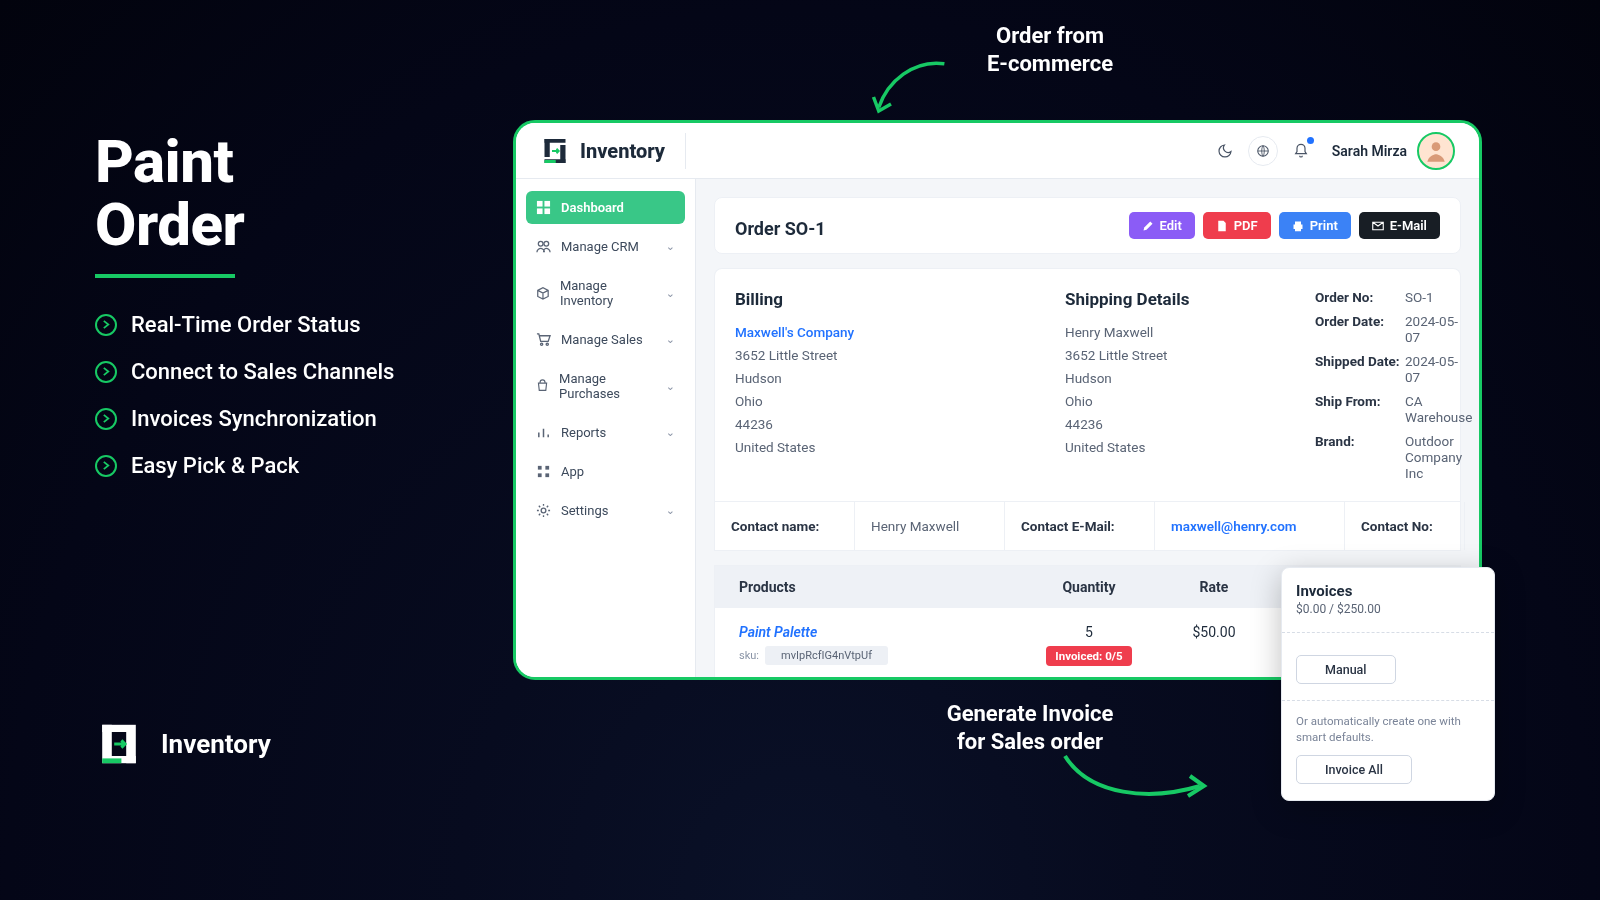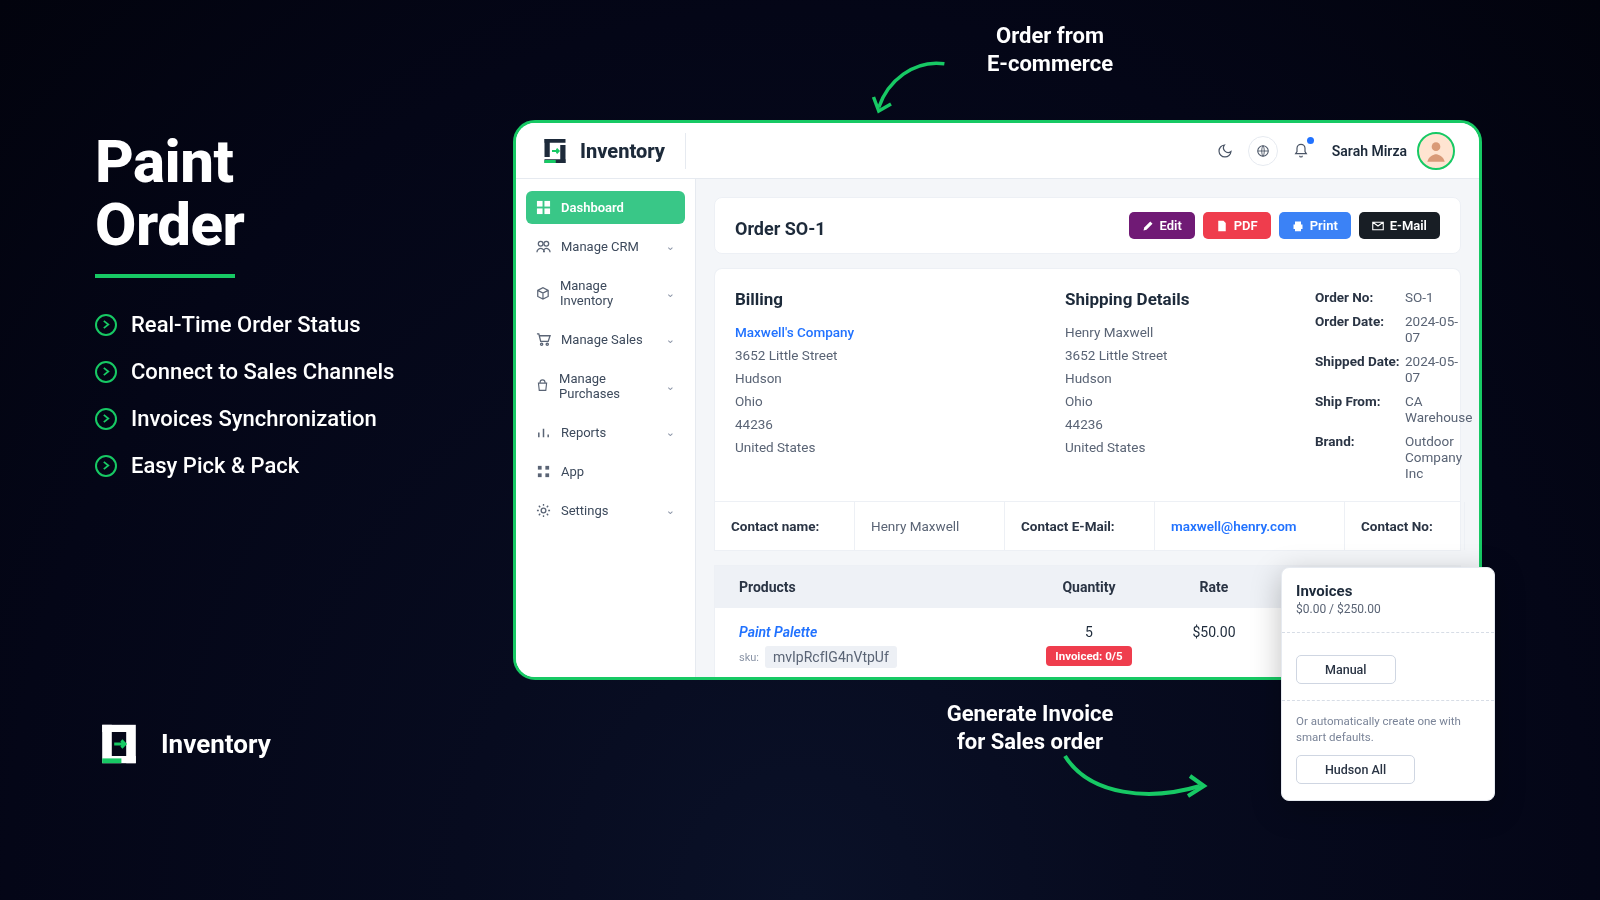--- a/index.html
+++ b/index.html
@@ -96,21 +96,21 @@
   .card { background:#fff; border-radius:8px; border:1px solid #edf0f5; }
 
   .order-head { display:flex; align-items:flex-end; padding:14px 20px; }
   .order-head h2 { font-size:18px; font-weight:700; }
   .btns { margin-left:auto; display:flex; gap:8px; }
   .btn {
     display:flex; align-items:center; gap:6px; padding:6px 13px; border-radius:5px;
     font-size:13px; font-weight:600; color:#fff; cursor:pointer;
   }
   .btn svg { width:12px; height:12px; }
-  .btn.blue  { background:#701a75; }
+  .btn.blue  { background:#8b5cf6; }
   .btn.red   { background:#ef3d4d; }
   .btn.green { background:#3b82f6; }
   .btn.dark  { background:#181e25; }
 
   .details { display:flex; gap:30px; padding:20px 20px 12px; background:#fff; margin-top:14px; border:1px solid #edf0f5; border-radius:8px 8px 0 0; border-bottom:none; }
   .col h3 { font-size:17px; font-weight:700; margin-bottom:12px; }
   .col p { font-size:13.5px; color:#5a6475; line-height:1.7; }
   .col .link { color:#2172ff; font-weight:500; }
   .col1 { flex:0 0 300px; }
   .col2 { flex:0 0 220px; }
@@ -137,21 +137,21 @@
   }
   .prod-row { display:flex; padding:16px 24px 24px; font-size:14px; }
   .pc1 { flex:0 0 290px; }
   .pc2 { flex:0 0 120px; text-align:center; }
   .pc3 { flex:0 0 130px; text-align:center; }
   .pc4 { flex:0 0 120px; text-align:center; }
   .pc5 { flex:1; text-align:center; }
   .prod-row .pname { color:#2172ff; font-weight:600; font-size:14px;font-style:italic; }
   .prod-row .sku { display:flex; align-items:center; gap:6px; margin-top:6px; }
   .prod-row .sku .s1 { font-size:11px; color:#8a94a6; }
-  .prod-row .sku .s2 { font-size:14px; background:#edf0f5; padding:3px 8px; border-radius:3px; color:#5a6475; }
+  .prod-row .sku .s2 { font-size:11px; background:#edf0f5; padding:3px 16px; border-radius:3px; color:#5a6475; }
   .badge-inv { background:#ef3d4d; color:#fff; font-size:11.5px; font-weight:700; padding:3px 9px; border-radius:4px; display:inline-block; margin-top:6px; }
 
   
   .popover {
     position:absolute; right:105px; top:567px; width:214px; background:#fff;
     border-radius:8px; border:1px solid #e6eaf0; padding:14px 14px 16px;
     box-shadow:0 8px 30px rgba(0,0,0,.25); color:#1d2a3a;
   }
   .popover h4 { font-size:15px; font-weight:700; }
   .popover .sub { font-size:12px; color:#5a6475; margin-top:2px; }
@@ -510,14 +510,14 @@
   </div>
 </div>
 
 <div class="popover">
   <h4>Invoices</h4>
   <div class="sub">$0.00 / $250.00</div>
   <div class="hr"></div>
   <div class="pbtn">Manual</div>
   <div class="hr"></div>
   <div class="desc">Or automatically create one with smart defaults.</div>
-  <div class="pbtn">Hudson All</div>
+  <div class="pbtn">Invoice All</div>
 </div>
 
 </body></html>

